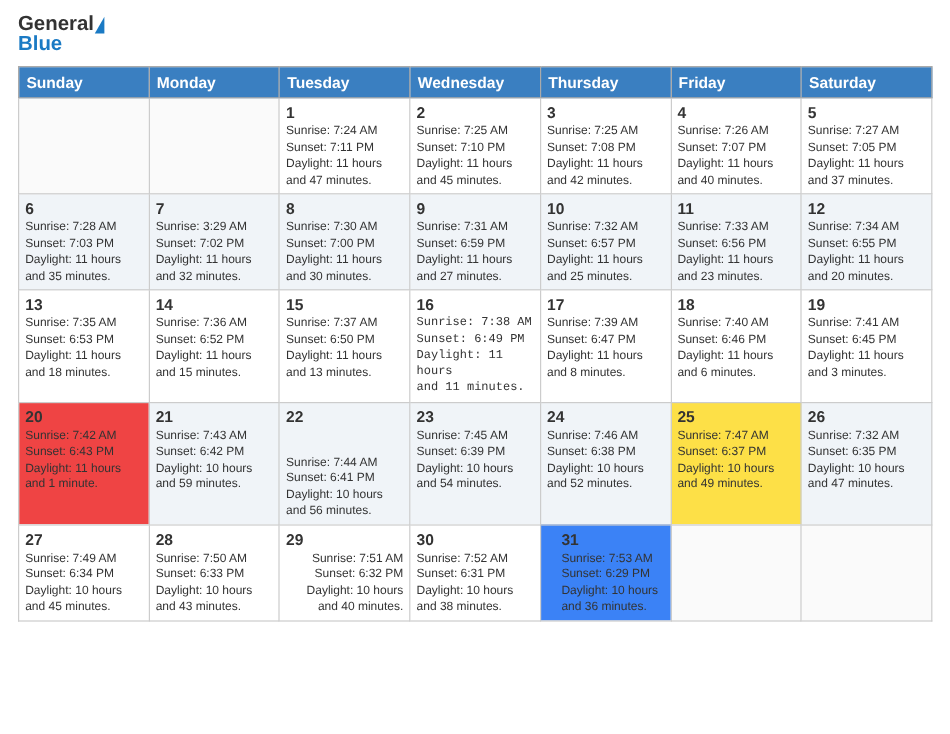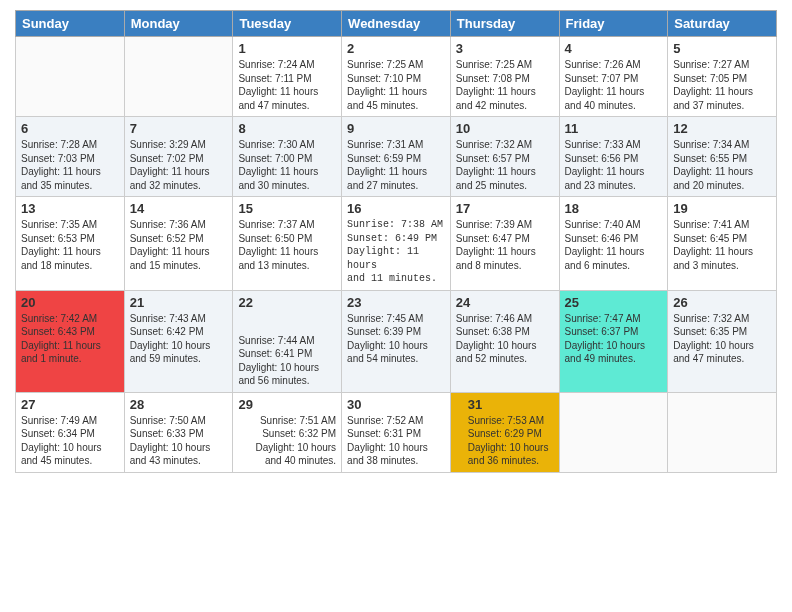--- a/index.html
+++ b/index.html
@@ -79,20 +79,33 @@
     }
     .empty { background: #f9f9f9; }
     tr:nth-child(even) td { background: #f5f5f5; }
     tr:nth-child(odd) td { background: #fff; }
     .calendar thead tr th { background: #3a7fc1; }
   </style>
 </head>
 <body>
 
 <div class="page">
+  <div class="header">
+    <div class="logo">
+      <div class="logo-line">
+        <span style="font-size:17px;font-weight:bold;color:#333;">General</span>
+        <span style="display:inline-block;width:0;height:0;border-left:8px solid transparent;border-right:0px solid transparent;border-bottom:14px solid #1a7ac4;margin-left:1px;margin-bottom:-2px;"></span>
+      </div>
+      <span style="font-size:17px;font-weight:bold;color:#1a7ac4;margin-top:-3px;">Blue</span>
+    </div>
+    <div class="title-block">
+      <h1></h1>
+      <h2></h2>
+    </div>
+  </div>
 
   <table class="calendar">
     <thead>
       <tr>
       <th>Sunday</th>
           <th>Monday</th>
           <th>Tuesday</th>
           <th>Wednesday</th>
           <th>Thursday</th>
           <th>Friday</th>
@@ -270,21 +283,21 @@
 Daylight: 10 hours
 and 54 minutes.</div>
           </td>
           <td style="background: rgb(240, 244, 248);">
             <span class="day-number">24</span>
             <div class="day-info" style="white-space: pre-line;">Sunrise: 7:46 AM
 Sunset: 6:38 PM
 Daylight: 10 hours
 and 52 minutes.</div>
           </td>
-          <td style="background: #5eead4;">
+          <td style="background: #fde047;">
             <span class="day-number">25</span>
             <div class="day-info" style="white-space: pre-line;">Sunrise: 7:47 AM
 Sunset: 6:37 PM
 Daylight: 10 hours
 and 49 minutes.</div>
           </td>
           <td style="background: rgb(240, 244, 248);">
             <span class="day-number">26</span>
             <div class="day-info" style="white-space: pre-line;">Sunrise: 7:32 AM
 Sunset: 6:35 PM
@@ -314,21 +327,21 @@
 Daylight: 10 hours
 and 40 minutes.</div>
           </td>
           <td style="background: rgb(255, 255, 255);">
             <span class="day-number">30</span>
             <div class="day-info" style="white-space: pre-line;">Sunrise: 7:52 AM
 Sunset: 6:31 PM
 Daylight: 10 hours
 and 38 minutes.</div>
           </td>
-          <td style="background: #eab308; padding-left: 17px;">
+          <td style="background: #3b82f6; padding-left: 17px;">
             <span class="day-number">31</span>
             <div class="day-info" style="white-space: pre-line;">Sunrise: 7:53 AM
 Sunset: 6:29 PM
 Daylight: 10 hours
 and 36 minutes.</div>
           </td>
           <td class="empty" style="background: rgb(250, 250, 250);"></td>
           <td class="empty" style="background: rgb(250, 250, 250);"></td>
         </tr>
       </tbody>

